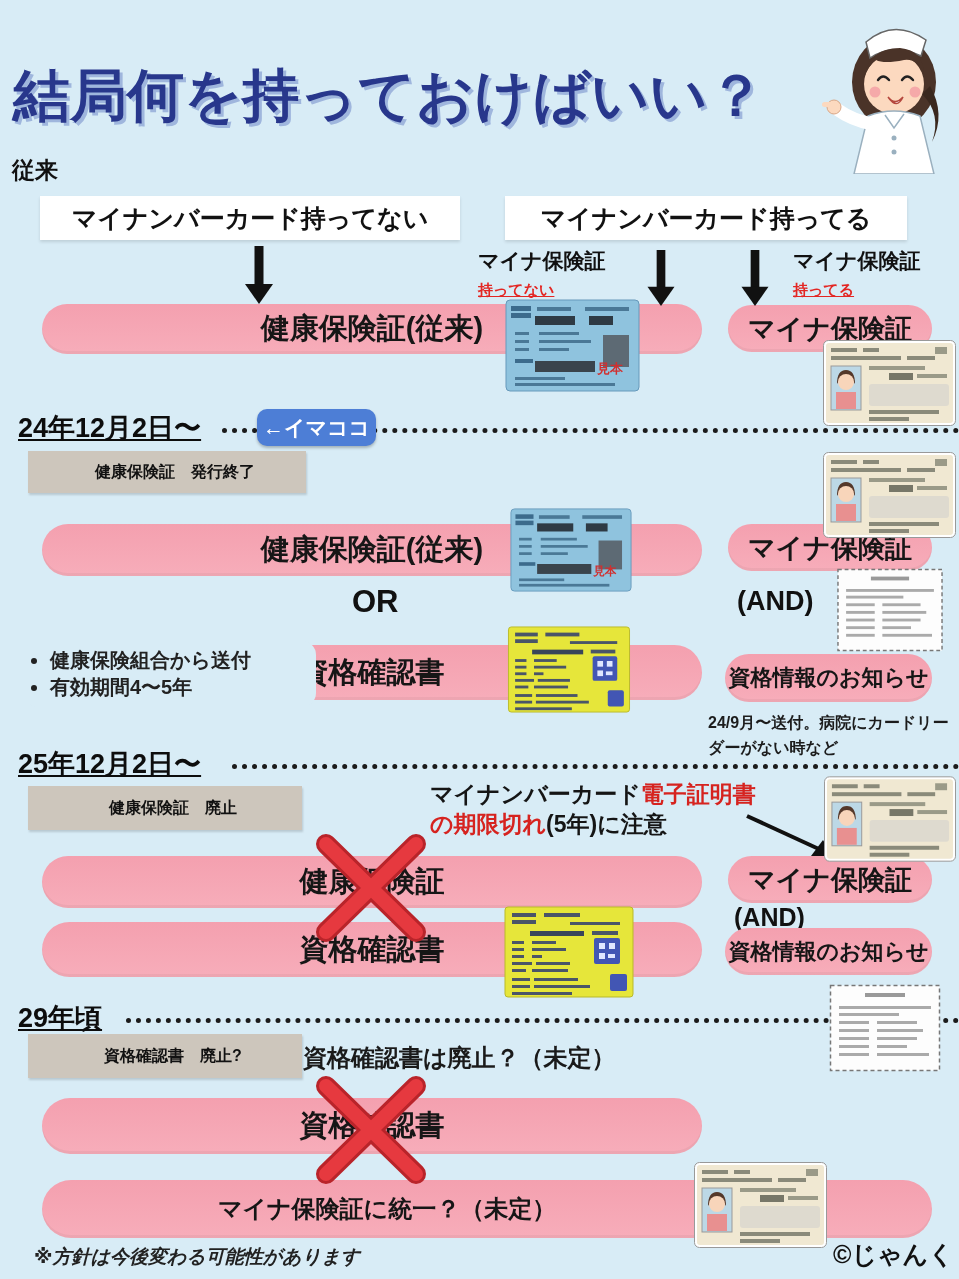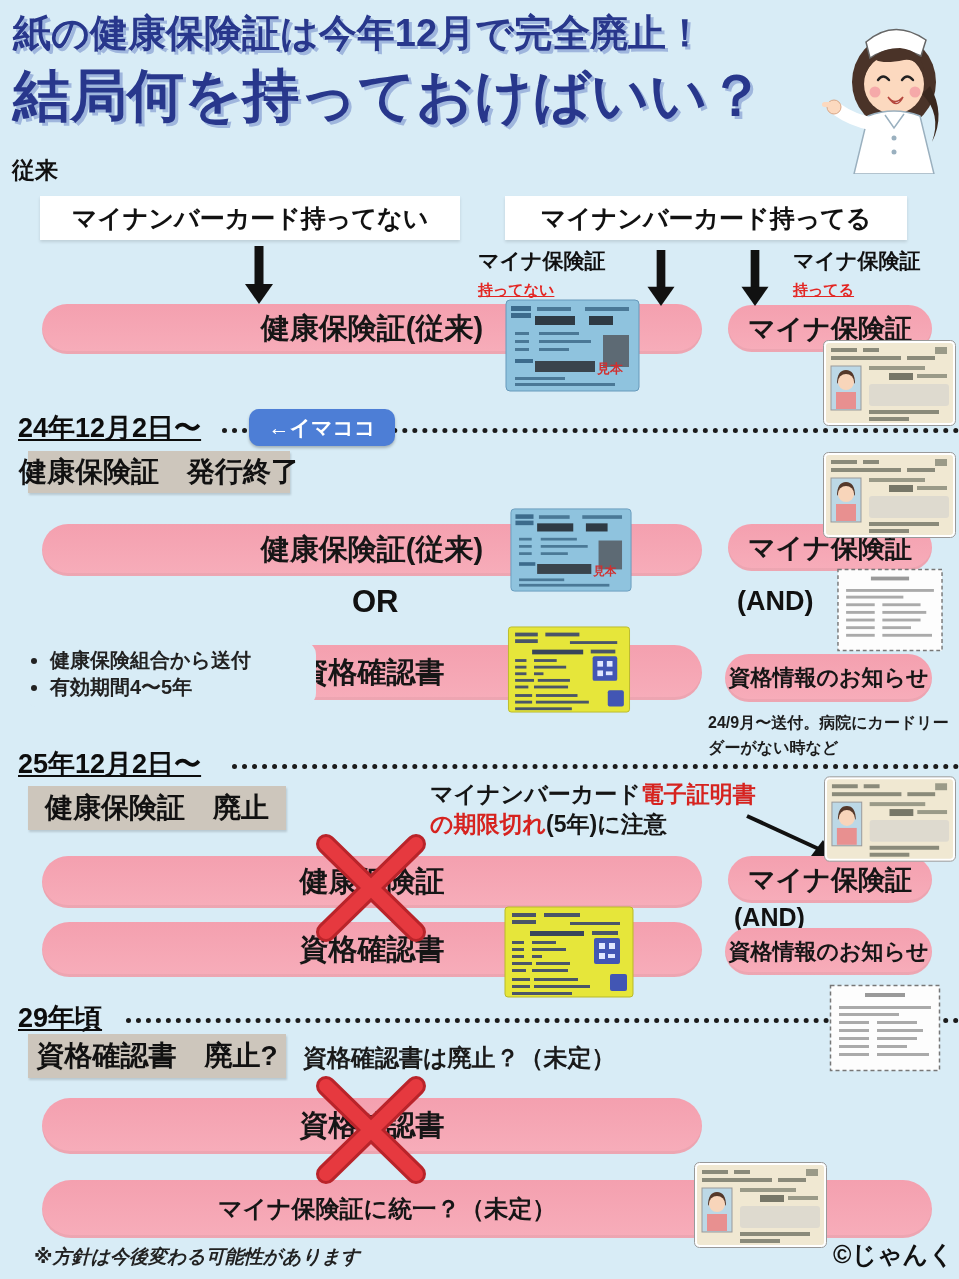--- a/index.html
+++ b/index.html
@@ -12,21 +12,21 @@
   .t2{left:13px;top:58px;font-size:57px;}
   .sec-label{font-weight:900;color:#111;}
   
   .white-box{background:#ffffff;display:flex;align-items:center;justify-content:center;
     font-weight:900;font-size:25px;color:#111;box-shadow:0 2px 3px rgba(0,0,0,.12);white-space:nowrap;}
   
   .pill{background:linear-gradient(#f4a0af,#f7adba);border-radius:30px;display:flex;align-items:center;
     justify-content:center;font-weight:700;color:#161616;z-index:1;box-shadow:inset 0 -3px 0 rgba(0,0,0,.04);}
   
   .gray-box{background:#cdc6bc;display:flex;align-items:center;justify-content:center;
-    font-weight:900;font-size:28px;color:#111;white-space:nowrap;box-shadow:1px 2px 2px rgba(0,0,0,.15);}
+    font-weight:900;font-size:16px;color:#111;white-space:nowrap;box-shadow:1px 2px 2px rgba(0,0,0,.15);padding-left:16px;}
   .dotline{border-top:5px dotted #1b1b1b;height:0;}
   .sec-date{font-weight:900;font-size:27px;color:#0d0d0d;white-space:nowrap;text-decoration:underline;}
   .badge{background:#4d7ed6;border-radius:10px;color:#fff;font-weight:900;font-size:21px;
     display:flex;align-items:center;justify-content:center;z-index:5;box-shadow:0 2px 3px rgba(0,0,0,.25);white-space:nowrap;}
   .sub-lbl{font-weight:900;font-size:21px;color:#111;line-height:27px;white-space:nowrap;}
   .sub-lbl .red{color:#e32623;font-size:15px;text-decoration:underline;}
   .conj{font-weight:900;color:#111;white-space:nowrap;}
   .bullets{background:#d8ecf6;border-radius:14px;z-index:2;margin:0;padding:6px 18px 6px 26px;
     font-size:20px;font-weight:700;color:#222;line-height:27px;white-space:nowrap;}
   .bullets li{list-style-type:disc;}
@@ -37,21 +37,20 @@
   .xmark{z-index:4;}
   .arrow{z-index:2;}
   .footer-note{font-size:19px;font-weight:700;color:#222;white-space:nowrap;}
   .credit{font-size:25px;font-weight:900;color:#111;white-space:nowrap;}
 </style>
 </head>
 <body>
 
 <div id="stage">
 
-  <div class="abs title t1">紙の健康保険証は今年12月で完全廃止！</div>
   <div class="abs title t2">結局何を持っておけばいい？</div>
 
   <svg class="abs" style="left:822px;top:2px;" width="137" height="172" viewBox="0 0 137 172">
     <ellipse cx="72" cy="80" rx="42" ry="46" fill="#4a3328"></ellipse>
     <path d="M108 84 Q124 112 110 140 Q120 112 100 92 Z" fill="#3a281e"></path>
     <path d="M44 40 Q72 16 104 38 L99 54 Q72 40 48 56 Z" fill="#ffffff" stroke="#666" stroke-width="1.5"></path>
     <circle cx="72" cy="82" r="30" fill="#fcd9bf" stroke="#dba férfi" stroke-width="0"></circle>
     <path d="M42 76 Q46 46 78 46 Q102 48 102 74 Q96 56 82 58 Q62 62 54 58 Q46 64 42 76 Z" fill="#4a3328"></path>
     <path d="M56 78 q5 -7 11 0" stroke="#222" stroke-width="2.4" fill="none" stroke-linecap="round"></path>
     <path d="M80 78 q5 -7 11 0" stroke="#222" stroke-width="2.4" fill="none" stroke-linecap="round"></path>
@@ -134,21 +133,21 @@
     <rect x="46" y="26" width="56" height="4" fill="#9a9a88"></rect>
       <rect x="66" y="33" width="24" height="7" fill="#777768"></rect>
       <rect x="94" y="34" width="30" height="4" fill="#9a9a88"></rect>
     <rect x="46" y="44" width="80" height="22" rx="3" fill="#dedacf"></rect>
     <rect x="46" y="70" width="70" height="4" fill="#8a8a7a"></rect>
       <rect x="46" y="77" width="40" height="4" fill="#8a8a7a"></rect>
   </svg>
 
   <div class="abs dotline" style="left:222px;top:428px;width:737px;"></div>
   <div class="abs sec-date" style="left:18px;top:410px;">24年12月2日〜</div>
-  <div class="abs badge" style="left:249px;top:409px;width:146px;height:37px;">←イマココ</div>
+  <div class="abs badge" style="left:257px;top:409px;width:119px;height:37px;">←イマココ</div>
 
   <div class="abs gray-box" style="left:28px;top:451px;width:262px;height:42px;">健康保険証　発行終了</div>
 
   <svg class="abs card" style="left:823px;top:452px;" width="133" height="86" viewBox="0 0 133 86">
     <rect x="0.5" y="0.5" width="132" height="85" rx="5" fill="#fff" stroke="#999"></rect>
     <rect x="3" y="3" width="127" height="80" rx="3" fill="#f0e8d2"></rect>
     <rect x="8" y="8" width="26" height="4" fill="#8a8a7a"></rect>
       <rect x="40" y="8" width="16" height="4" fill="#8a8a7a"></rect>
       <rect x="112" y="7" width="12" height="7" fill="#9a9a88"></rect>
     <rect x="8" y="16" width="70" height="4" fill="#8a8a7a"></rect>

